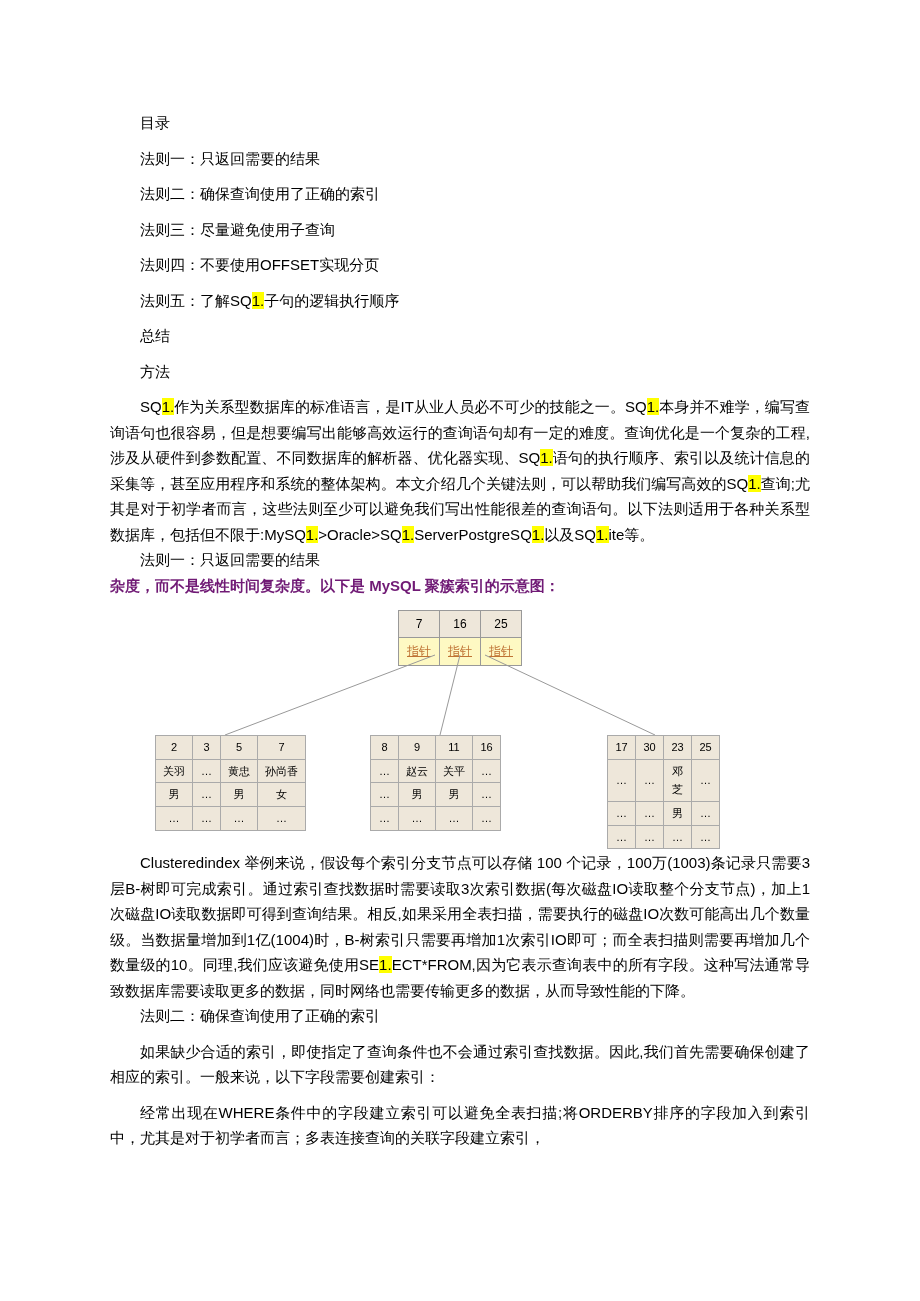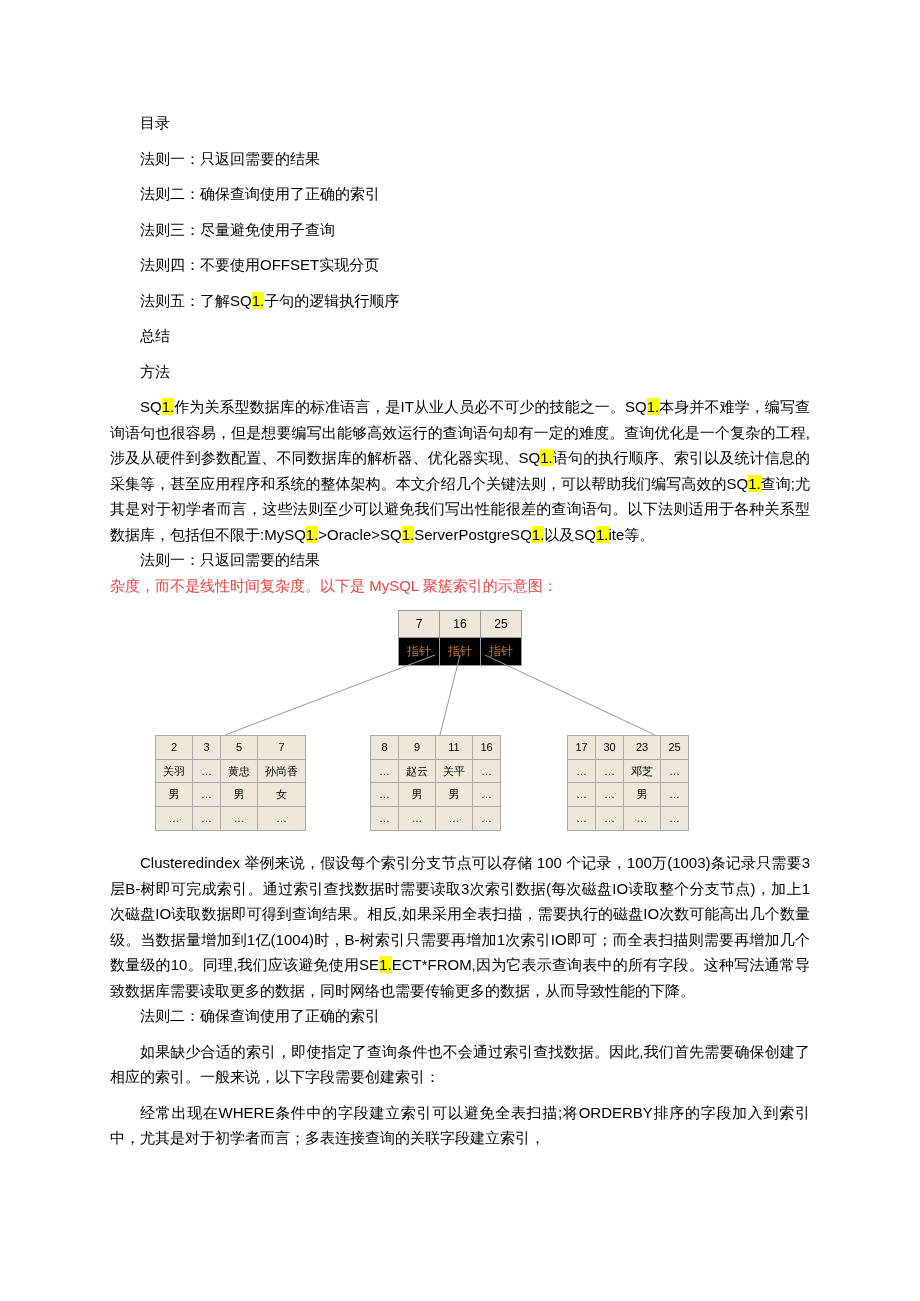--- a/index.html
+++ b/index.html
@@ -52,49 +52,51 @@
     }
     .root-node td {
       border: 1px solid #999;
       padding: 3px 8px;
       font-size: 12px;
       text-align: center;
       background: #eee7da;
     }
     .root-node .ptr-row td {
       color: #bf7334;
-      background: #000000;
+      background: #fef9c3;
+      text-decoration: underline;
     }
     .leaf-node {
       position: absolute;
       border-collapse: collapse;
       top: 125px;
     }
     .leaf-node td {
       border: 1px solid #aaa;
       padding: 2px 7px;
       font-size: 11px;
       text-align: center;
       background: #eee7da;
       min-width: 28px;
       height: 22px;
     }
     .leaf-1 { left: -45px; }
     .leaf-2 { left: 170px; }
-    .leaf-3 { left: 367px; }
+    .leaf-3 { left: 407px; }
     .lines-svg {
       position: absolute;
       top: 40px;
       left: 0;
       width: 520px;
       height: 85px;
       pointer-events: none;
     }
     .gray-text {
-      color: #ef4444;
+      color: #701a75;
+      font-weight: bold;
     }
     .section-header {
       text-indent: 2em;
     }
   </style>
 </head>
 <body>
 
 <div>
 

